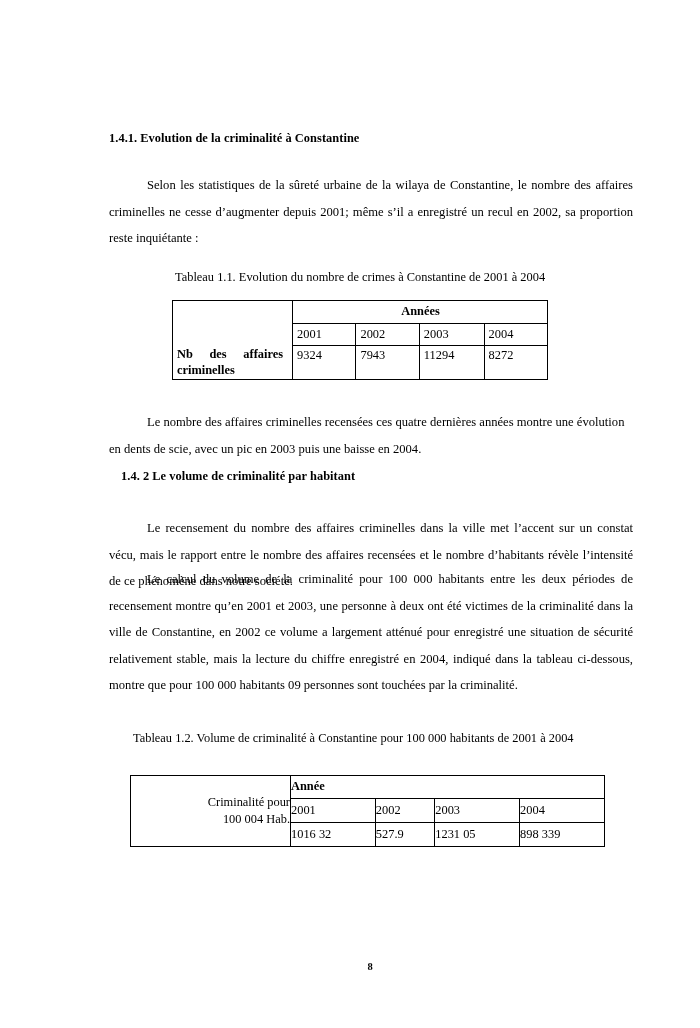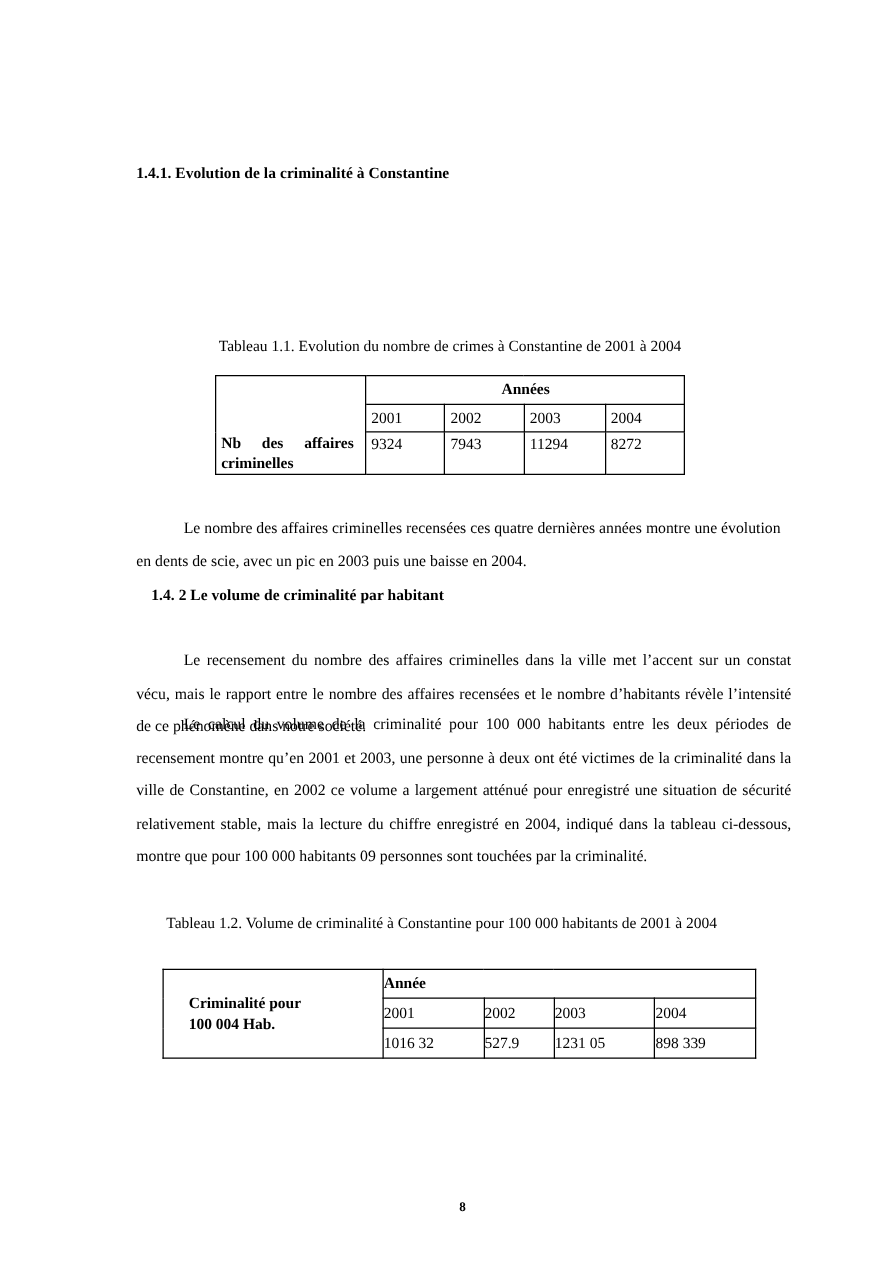--- a/index.html
+++ b/index.html
@@ -101,25 +101,25 @@
     height: 20px;
     line-height: 19px;
   }
   #table-crimes .yr { height: 19px; line-height: 18px; width: 65px; }
   #table-crimes .val { height: 31px; line-height: 17px; }
 
   
   #table-volume { left: 110px; top: 775px; width: 475px; }
   #table-volume td { padding: 0; text-align: left; }
   #table-volume .lbl {
-    font-weight: bold;
-    text-align: left;
+    font-weight: normal;
+    text-align: right;
     width: 155px;
     vertical-align: middle;
-    padding-left: 20px;
+    padding-left: 4px;
     line-height: 17px;
   }
   #table-volume .grp {
     font-weight: bold;
     height: 22px;
     line-height: 21px;
   }
   #table-volume .yr { height: 23px; line-height: 22px; }
   #table-volume .val { height: 23px; line-height: 22px; }
 
@@ -136,20 +136,21 @@
 </style>
 </head>
 <body>
 
 <div class="page">
 
   <div class="h-sub" id="heading-141">
     <span class="h-num">1.4.1.</span><span>Evolution de la criminalité à Constantine</span>
   </div>
 
+  <div class="para" id="para-1"><span class="ind"></span><span>Selon les statistiques de la sûreté urbaine de la wilaya de Constantine, le nombre des affaires criminelles ne cesse d’augmenter depuis 2001; même s’il a enregistré un recul en 2002, sa proportion reste inquiétante :</span></div>
 
   <div class="caption" id="caption-t1">
     <b>Tableau 1.1.</b>
     <span>Evolution du nombre de crimes à Constantine de 2001 à 2004</span>
   </div>
 
   <table id="table-crimes">
     <tbody>
       <tr>
         <td class="lbl" rowspan="3">

